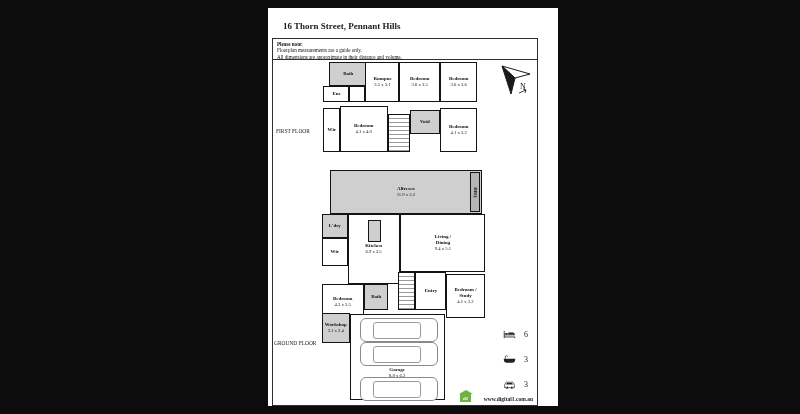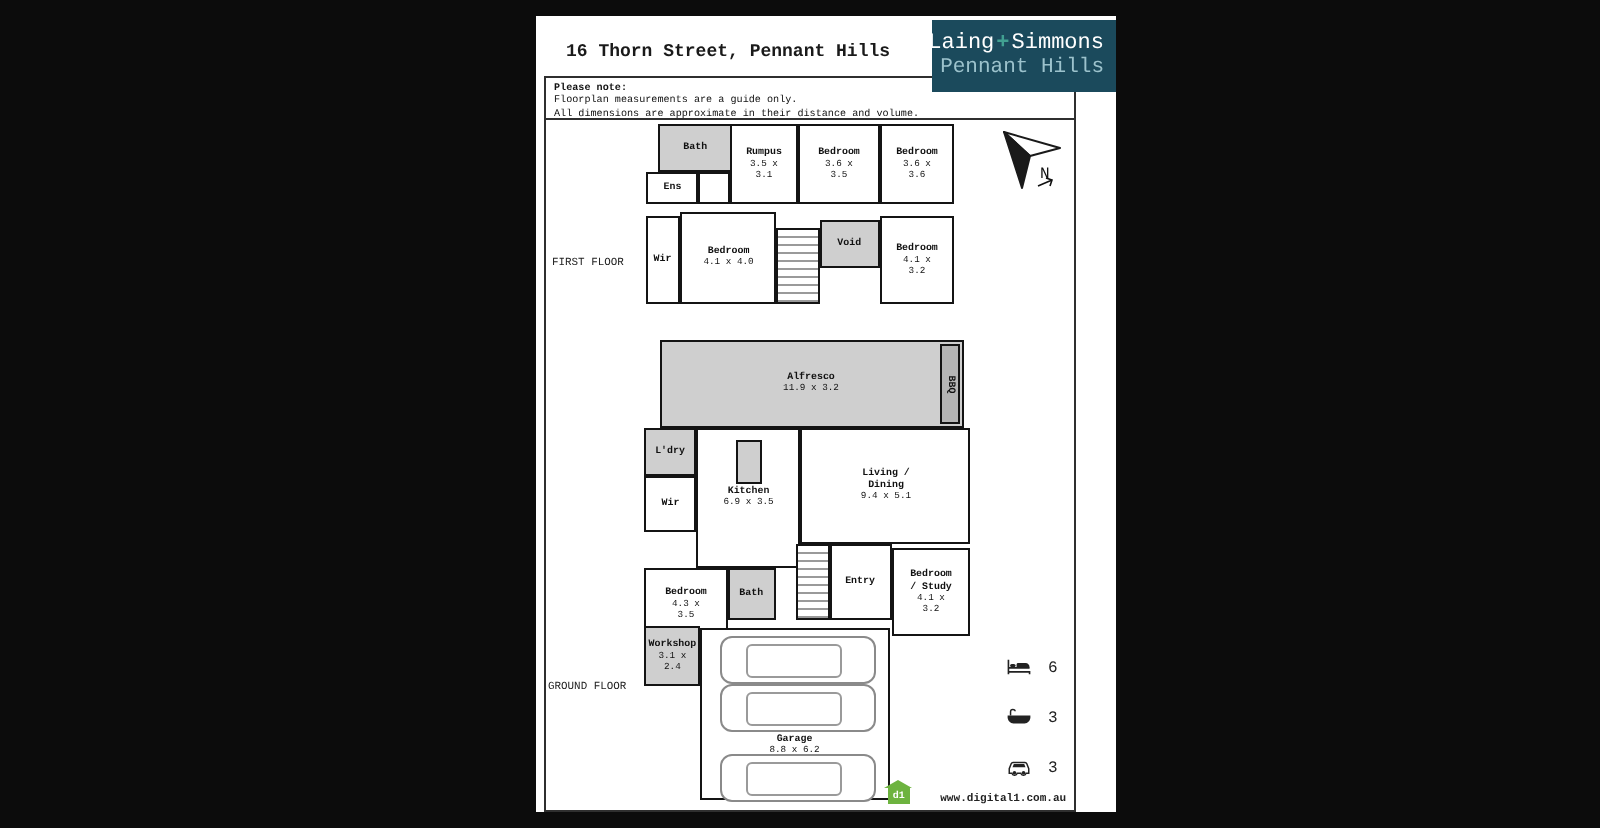--- a/index.html
+++ b/index.html
@@ -1,17 +1,17 @@
 <!DOCTYPE html>
 <html><head>
 <meta charset="utf-8">
 <style>
   html,body{margin:0;padding:0;background:#0c0c0c;}
   .stage{position:relative;width:800px;height:414px;background:#0c0c0c;overflow:hidden;
-         font-family:Liberation Mono, monospace;}
+         font-family:Liberation Serif, serif;}
   .page{position:absolute;left:268px;top:8px;width:290px;height:398px;background:#ffffff;}
   .title{position:absolute;left:15px;top:13px;font-size:9px;font-weight:700;color:#1a1a1a;}
   .brand{position:absolute;right:0;top:2px;width:92px;height:36px;background:#1b4a5c;color:#fff;
          z-index:3;display:flex;flex-direction:column;justify-content:center;align-items:flex-end;
          padding:2px 6px 2px 2px;box-sizing:border-box;}
   .brand-l1{font-size:11px;font-weight:500;white-space:nowrap;}
   .brand-l1 .plus{color:#41a091;font-weight:700;padding:0 1px;}
   .brand-l2{font-size:10.5px;color:#9cc2cc;}
   .plan-box{position:absolute;left:4px;top:30px;width:264px;height:366px;border:1px solid #2f2f2f;}
   .note{position:absolute;left:0;top:0;right:0;height:18px;border-bottom:1px solid #2f2f2f;
@@ -56,24 +56,20 @@
   .furl{font-size:6.5px;color:#222;font-weight:700;transform:scale(.85);transform-origin:right bottom;}
 </style>
 </head>
 <body>
 
 <div class="stage">
   <div class="page">
 
     <div class="title">16 Thorn Street, Pennant Hills</div>
 
-    <div class="brand">
-      <div class="brand-l1"><span>Laing</span><span class="plus">+</span><span>Simmons</span></div>
-      <div class="brand-l2">Pennant Hills</div>
-    </div>
 
     <div class="plan-box">
 
       <div class="note">
         <div class="note-inner">
           <div class="note-title">Please note:</div>
           <div>Floorplan measurements are a guide only.</div>
           <div>All dimensions are approximate in their distance and volume.</div>
         </div>
       </div>

